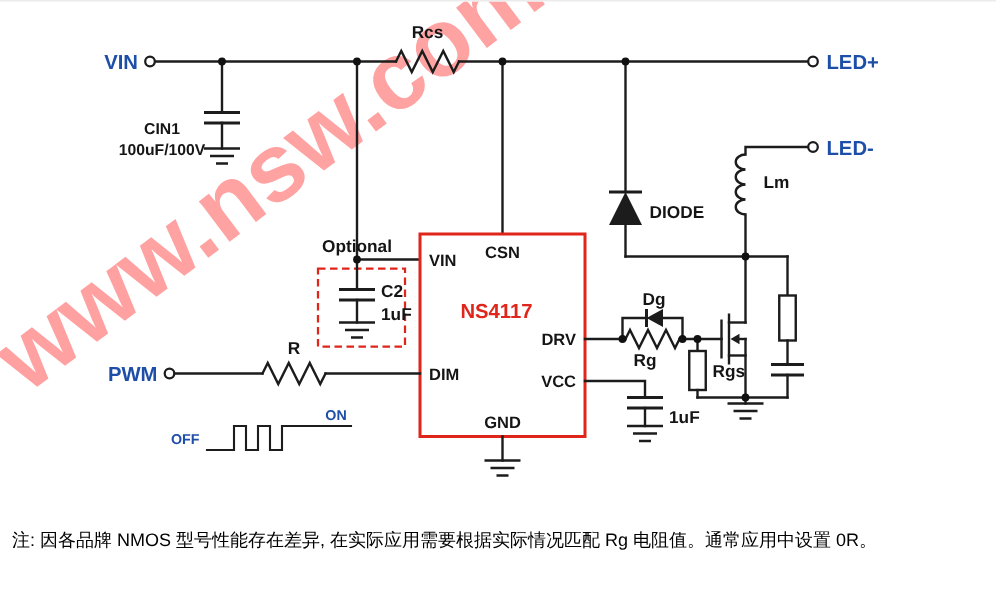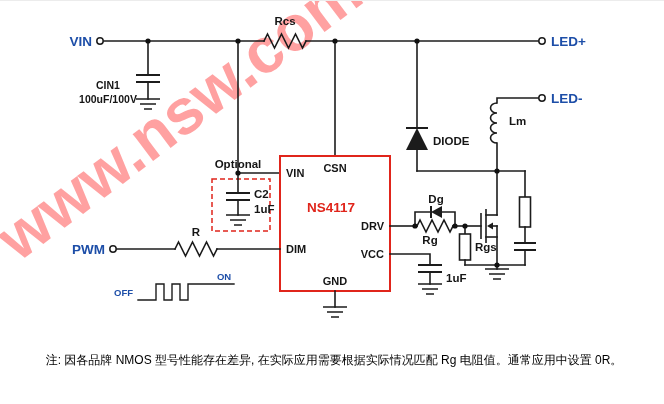--- a/index.html
+++ b/index.html
@@ -17,21 +17,21 @@
   .icbox{fill:#fff;stroke:#e0251b;stroke-width:2;}
   .optbox{fill:none;stroke:#e0251b;stroke-width:1.5;stroke-dasharray:5,3;}
   .rbox{fill:#fff;stroke:#1c1c1c;stroke-width:1.6;}
   .term{font-size:13.5px;font-weight:bold;fill:#1d4ea8;}
   .lbl{font-size:11.5px;font-weight:bold;fill:#151515;}
   .small{font-size:10.5px;font-weight:bold;fill:#151515;}
   .pin{font-size:11px;font-weight:bold;fill:#151515;}
   .icname{font-size:13.5px;font-weight:bold;fill:#e0251b;}
   .wf{font-size:9.5px;font-weight:bold;fill:#1d4ea8;}
   .wm{font-size:64px;font-weight:bold;fill:#ff2222;opacity:0.42;}
-  .note{position:absolute;left:8px;top:351px;width:652px;font-size:12px;color:#000;white-space:nowrap;text-align:center;}
+  .note{position:absolute;left:8px;top:351px;width:652px;font-size:12px;color:#000;white-space:nowrap;}
 </style>
 </head>
 <body>
 
 <div class="canvas">
 <svg width="664" height="404" viewBox="0 0 664 404">
 
   <text class="wm" transform="translate(18,262) rotate(-37)">www.nsw.com</text>
 
   <g>

